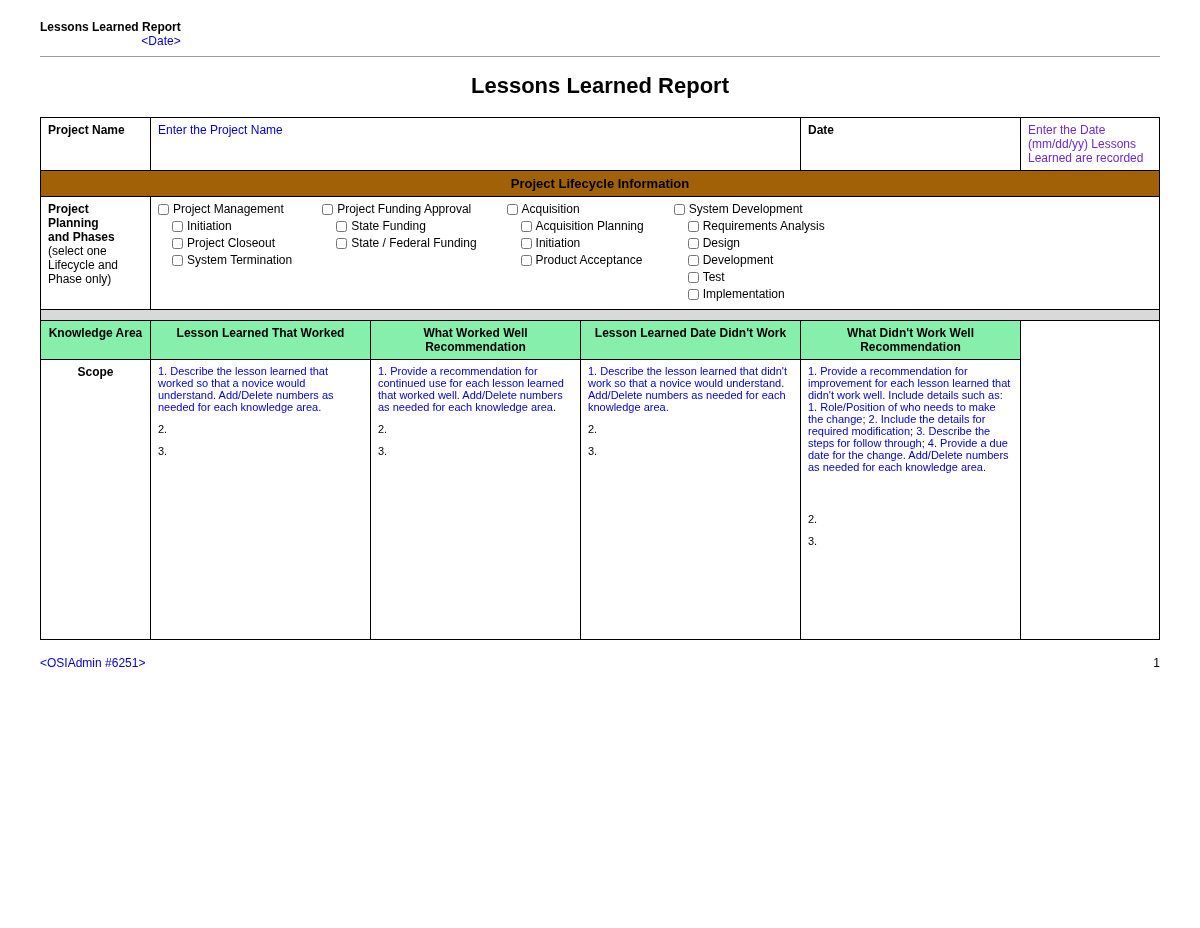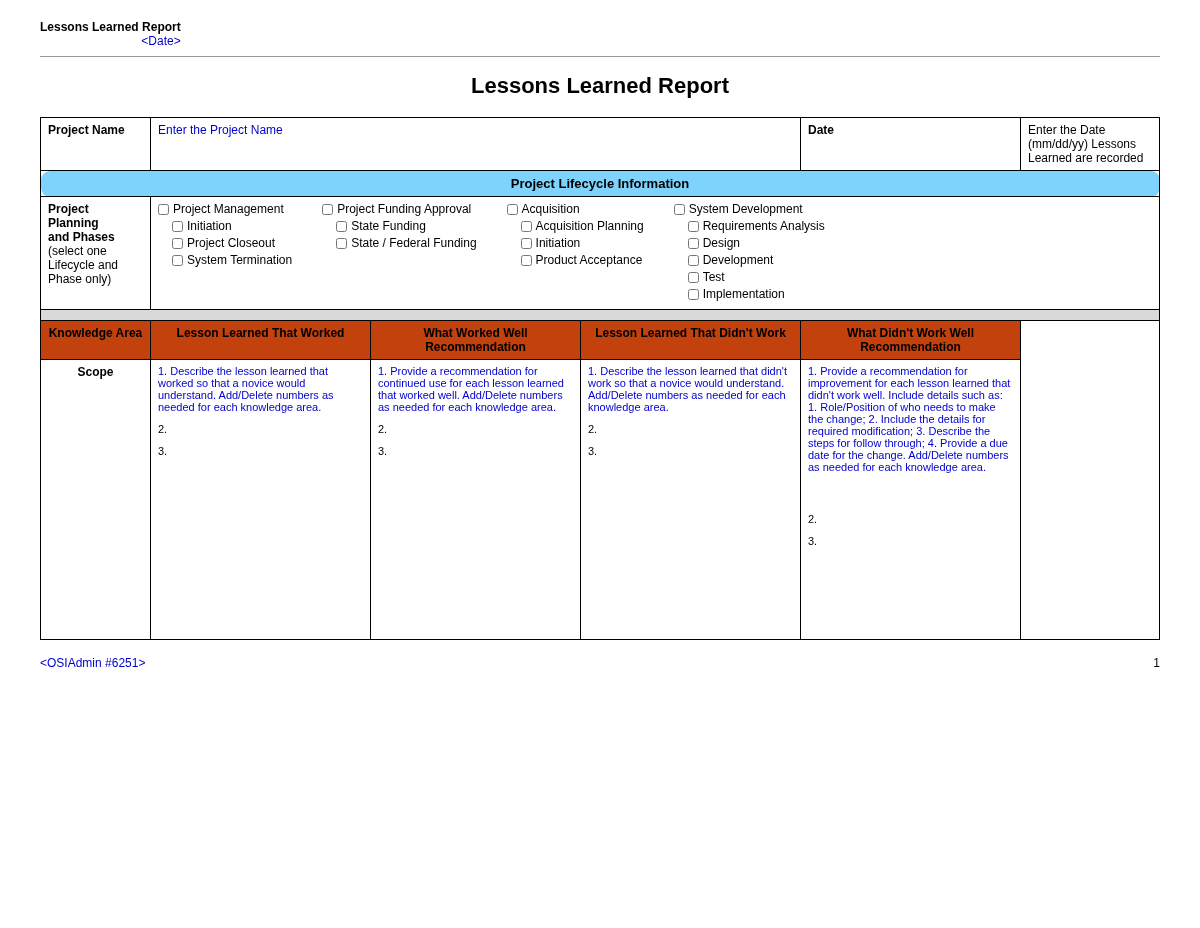--- a/index.html
+++ b/index.html
@@ -72,31 +72,30 @@
     .project-name-value {
       color: #00c;
       font-size: 12px;
     }
     .date-label {
       font-weight: bold;
       width: 60px;
       white-space: nowrap;
     }
     .date-value {
-      color: #000000;
+      color: #6d28d9;
       font-size: 12px;
     }
     
     .lifecycle-header {
-      background: #7dd3fc;
+      background: #a16207;
       text-align: center;
       font-weight: bold;
       font-size: 13px;
       padding: 6px;
-      border-radius: 9px;
     }
     
     .lifecycle-label {
       font-weight: bold;
       font-size: 12px;
       vertical-align: top;
       padding: 8px 7px;
     }
     .checkbox-group {
       display: inline-block;
@@ -109,21 +108,21 @@
       margin-bottom: 3px;
       font-size: 12px;
     }
     .checkbox-item input[type="checkbox"] {
       margin-right: 4px;
       width: 11px;
       height: 11px;
     }
     
     .col-header {
-      background: #c2410c;
+      background: #86efac;
       font-weight: bold;
       text-align: center;
       font-size: 12px;
       padding: 6px 5px;
     }
     
     .knowledge-area-label {
       text-align: center;
       font-weight: bold;
       font-size: 12px;
@@ -309,21 +308,21 @@
     </tr>
 
     <tr>
       <td colspan="6" class="empty-spacer"></td>
     </tr>
 
     <tr>
       <th class="col-header" style="width:110px;">Knowledge Area</th>
       <th class="col-header" style="width:220px;">Lesson Learned That Worked</th>
       <th class="col-header" style="width:210px;">What Worked Well Recommendation</th>
-      <th class="col-header" style="width:220px;">Lesson Learned That Didn't Work</th>
+      <th class="col-header" style="width:220px;">Lesson Learned Date Didn't Work</th>
       <th class="col-header" style="width:220px;">What Didn't Work Well Recommendation</th>
     </tr>
 
     <tr style="height: 280px;">
       <td class="knowledge-area-label">Scope</td>
       <td class="lesson-cell">
         <span style="display:block; margin-bottom:6px;">1. <span class="item-placeholder">Describe the lesson learned that worked so that a novice would understand. Add/Delete numbers as needed for each knowledge area.</span></span>
         <span class="num-only">2.</span>
         <span class="num-only">3.</span>
       </td>

